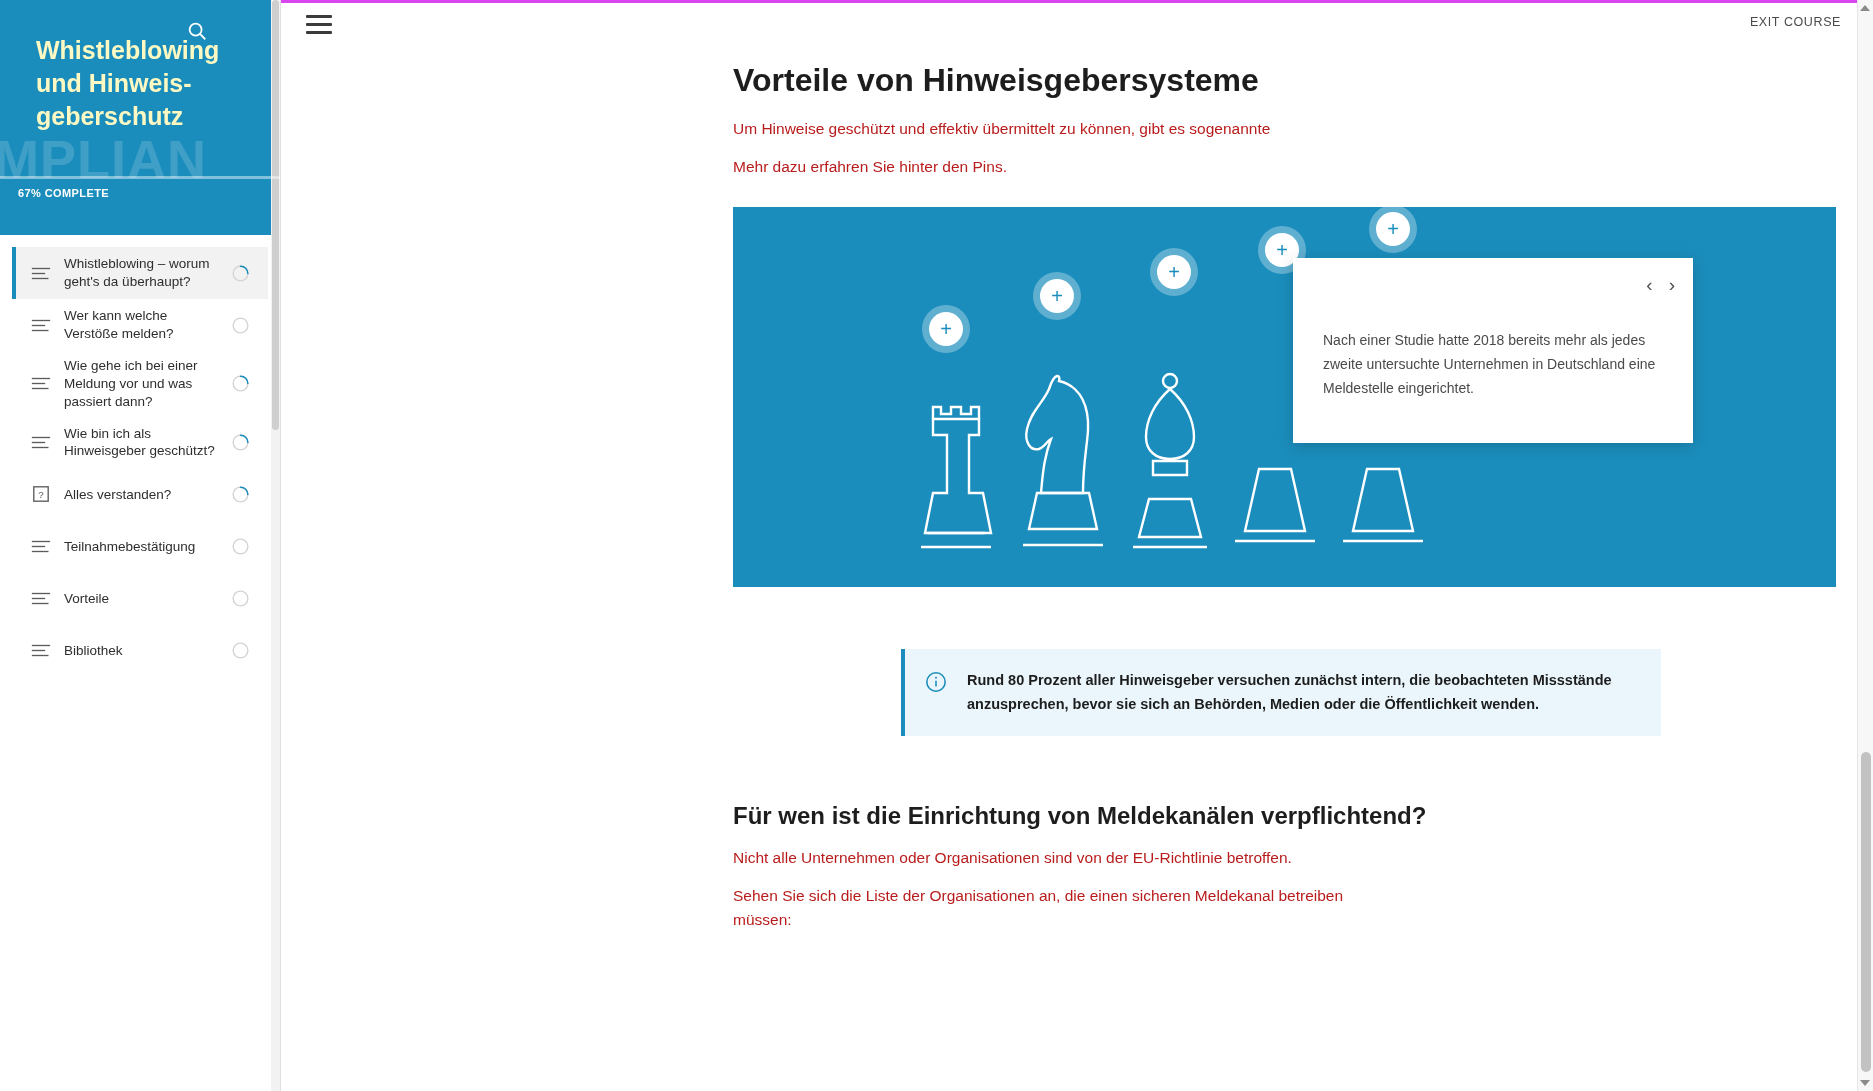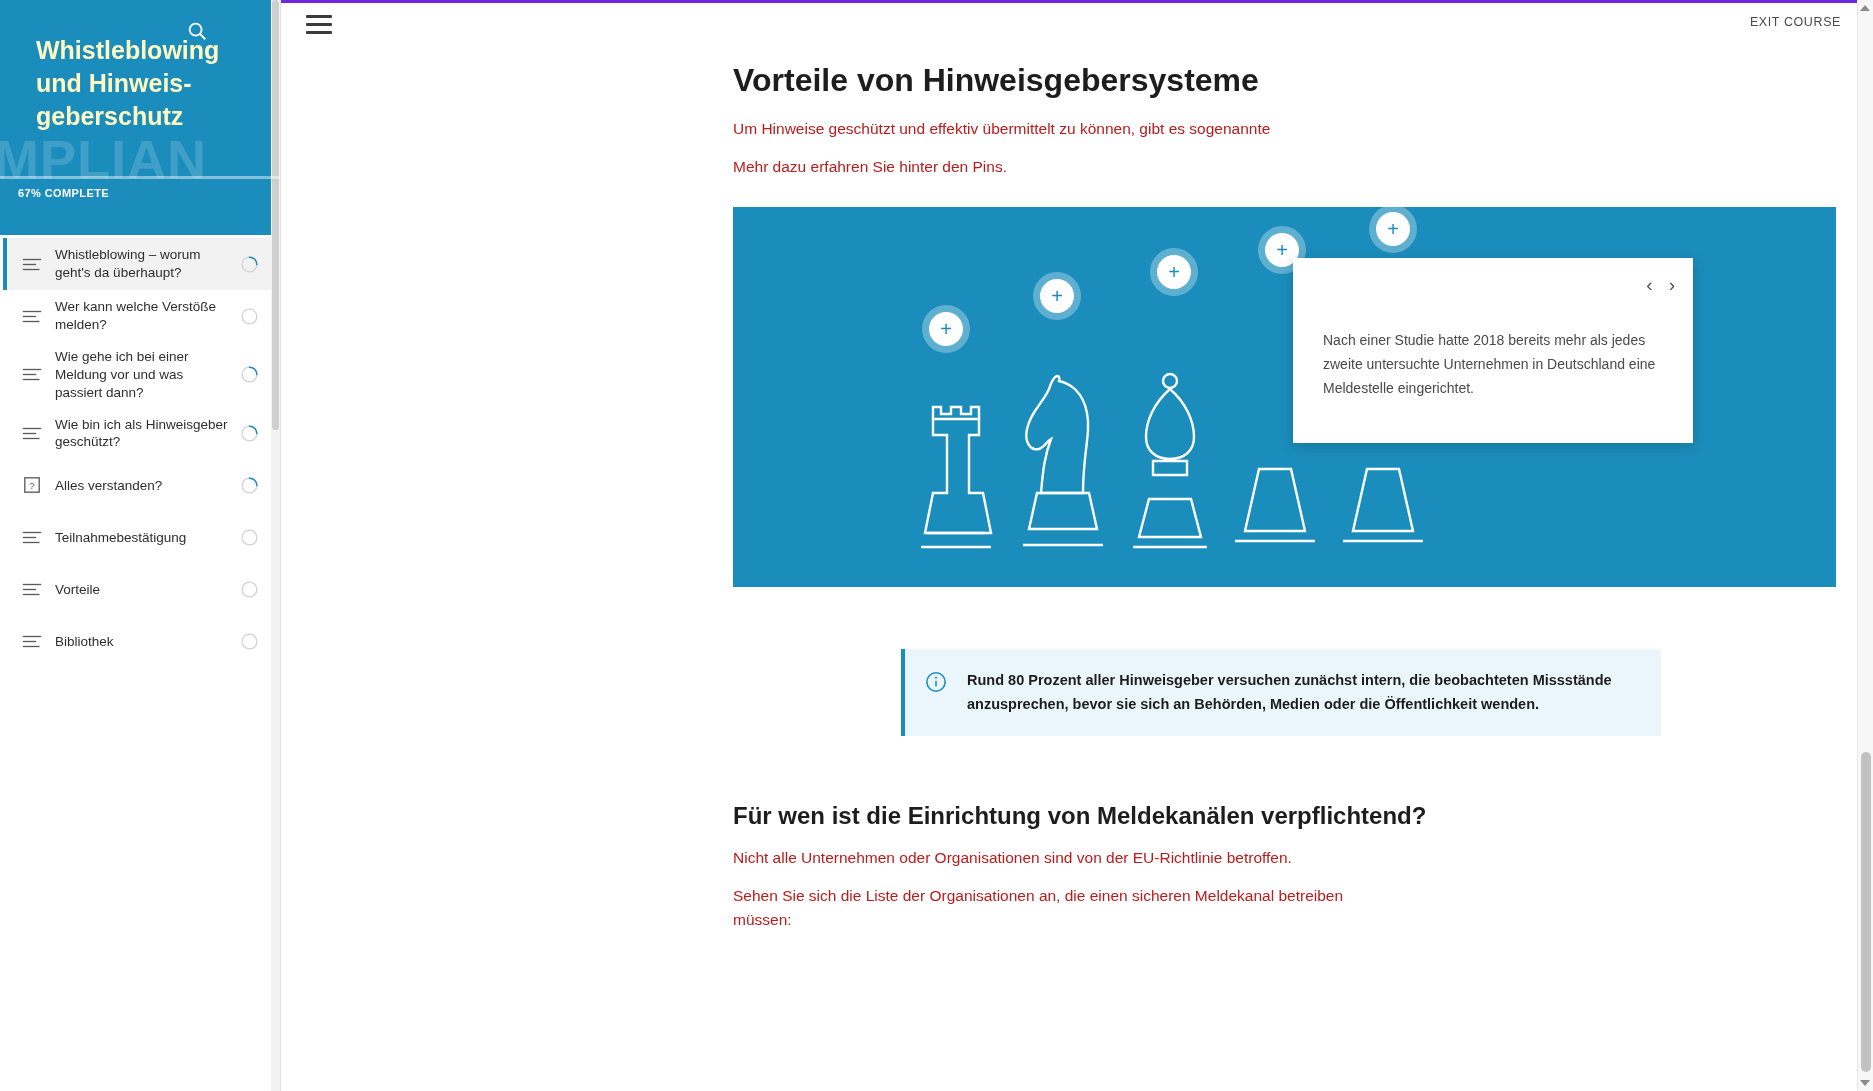--- a/index.html
+++ b/index.html
@@ -88,21 +88,21 @@
   }
   .progress-label {
     color: #ffffff;
     font-size: 11px;
     font-weight: bold;
     letter-spacing: .4px;
     padding: 8px 0 0 18px;
   }
 
   .nav-list {
-    padding: 3px;
+    padding: 12px;
     margin: 0;
     list-style: none;
   }
   .nav-item {
     display: flex;
     align-items: center;
     min-height: 52px;
     padding: 6px 18px 6px 18px;
     box-sizing: border-box;
     position: relative;
@@ -147,21 +147,21 @@
   .main {
     flex: 1;
     position: relative;
     background: #ffffff;
     height: 1091px;
     overflow: hidden;
   }
   .topbar {
     height: 46px;
     position: relative;
-    border-top: 3px solid #6d28d9;
+    border-top: 3px solid #d946ef;
     box-sizing: border-box;
   }
   .hamburger {
     position: absolute;
     left: 25px;
     top: 12px;
     width: 26px;
     height: 20px;
     cursor: pointer;
   }

